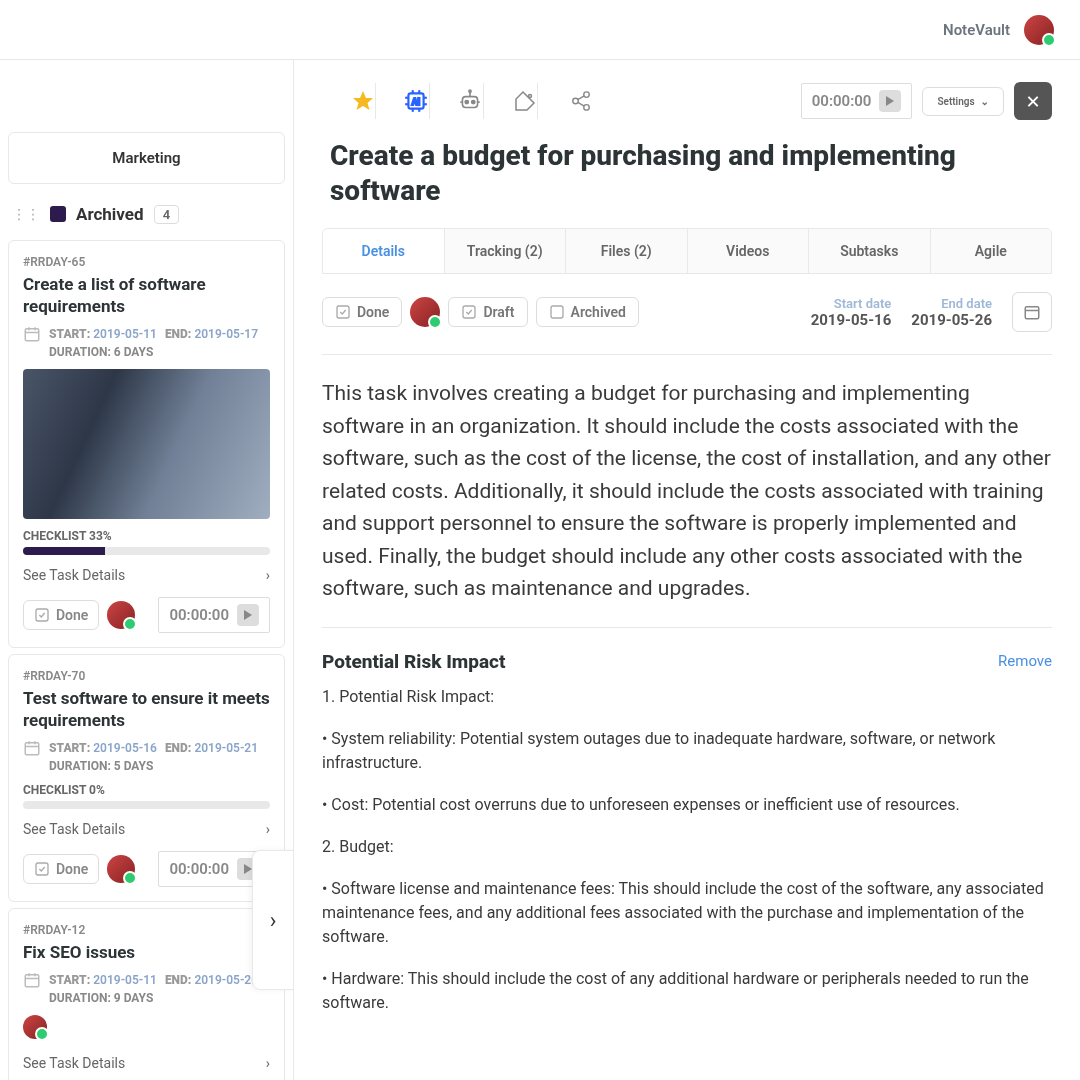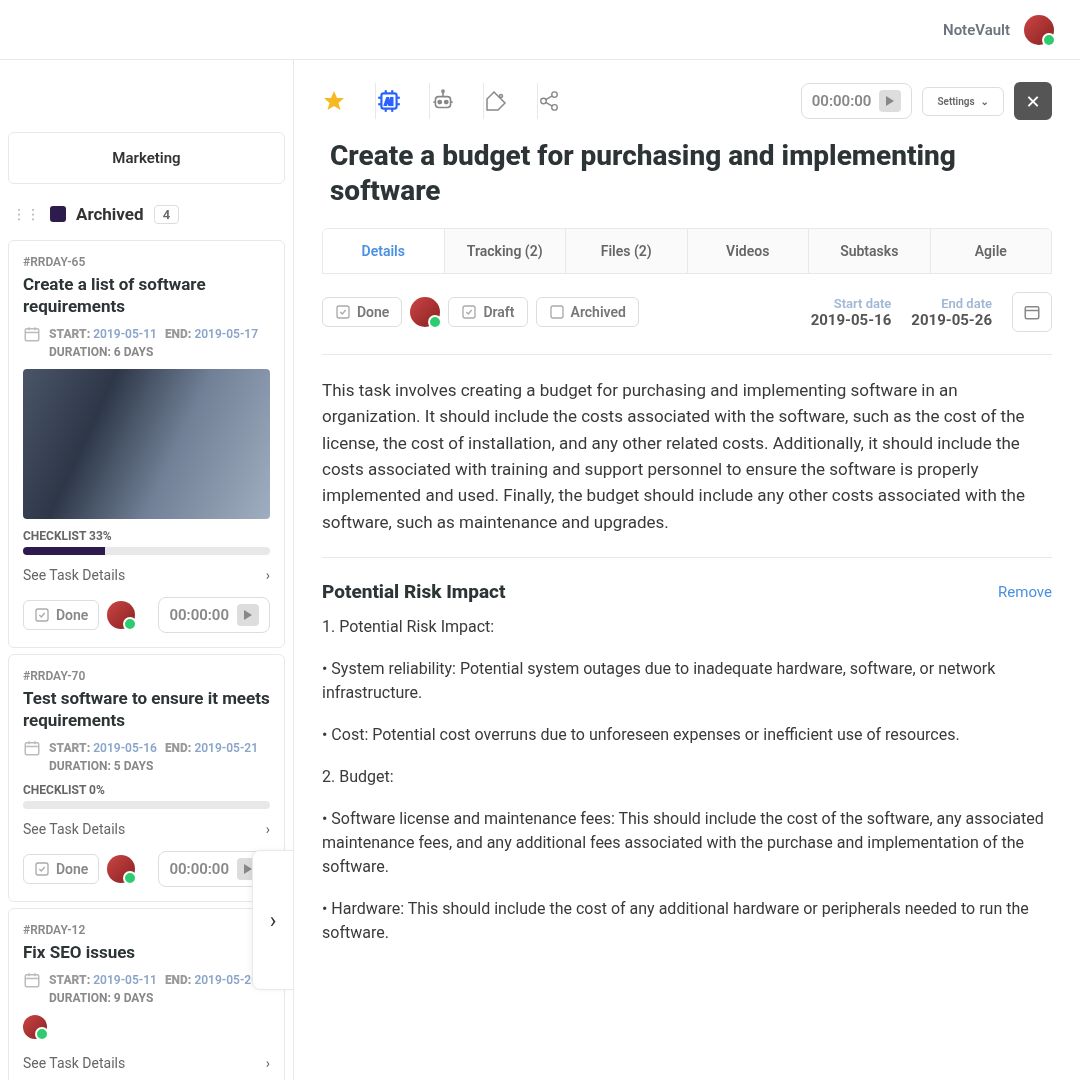--- a/index.html
+++ b/index.html
@@ -25,26 +25,26 @@
 .date-row span b { color: #999; }
 .date-val { color: #8aa5c9; font-weight: 600; }
 .duration { color: #888; font-size: 12px; font-weight: 700; margin-left: 26px; margin-top: 2px; }
 .card-image { width: 100%; height: 150px; background: linear-gradient(115deg, #4a5568 0%, #2d3748 30%, #718096 60%, #a0aec0 100%); border-radius: 4px; margin: 10px 0; }
 .checklist-label { font-size: 12px; font-weight: 700; color: #666; margin-top: 10px; }
 .progress { width: 100%; height: 8px; background: #e8e8e8; border-radius: 4px; margin-top: 4px; overflow: hidden; }
 .progress-fill { height: 100%; background: #2d1b4e; }
 .see-details { display: flex; justify-content: space-between; align-items: center; padding: 12px 0 4px 0; color: #666; font-size: 14px; cursor: pointer; }
 .card-footer { display: flex; justify-content: space-between; align-items: center; margin-top: 10px; gap: 8px; }
 .done-chip { display: flex; align-items: center; gap: 6px; border: 1px solid #ddd; border-radius: 6px; padding: 6px 10px; color: #888; font-weight: 600; font-size: 14px; }
-.timer-box { display: flex; align-items: center; gap: 8px; border: 1px solid #ddd; border-radius: 8px; padding: 6px 10px; color: #888; font-weight: 600; font-size: 15px; }
+.timer-box { display: flex; align-items: center; gap: 8px; border: 1px solid #ddd; border-radius: 2px; padding: 6px 10px; color: #888; font-weight: 600; font-size: 15px; }
 .play-btn { width: 22px; height: 22px; background: #ddd; border-radius: 4px; display: flex; align-items: center; justify-content: center; }
 .expand-handle { position: absolute; right: -1px; top: 790px; width: 42px; height: 140px; background: #fff; border: 1px solid #e8e8e8; border-radius: 8px 0 0 8px; display: flex; align-items: center; justify-content: center; font-size: 22px; box-shadow: -2px 0 6px rgba(0,0,0,0.05); }
 .toolbar { display: flex; align-items: center; justify-content: space-between; margin-bottom: 18px; }
 .toolbar-left { display: flex; align-items: center; gap: 0; }
-.tool-btn { width: 54px; height: 36px; display: flex; align-items: center; justify-content: flex-start; border-right: 1px solid #e8e8e8; font-size: 22px; }
+.tool-btn { width: 54px; height: 36px; display: flex; align-items: center; justify-content: flex-end; border-right: 1px solid #e8e8e8; font-size: 22px; }
 .tool-btn:last-child { border-right: none; }
 .toolbar-right { display: flex; align-items: center; gap: 10px; }
 .settings-btn { border: 1px solid #ddd; border-radius: 6px; padding: 8px 14px; color: #666; font-weight: 600; font-size: 10px; display: flex; align-items: center; gap: 6px; }
 .close-btn { width: 38px; height: 38px; background: #555; color: #fff; border-radius: 6px; display: flex; align-items: center; justify-content: center; font-size: 18px; }
 .meta-row { display: flex; justify-content: space-between; align-items: flex-start; margin-bottom: 14px; }
 .task-id-line { color: #2d3436; font-size: 15px; font-weight: 700; }
 .task-age { color: #888; font-weight: 500; }
 .created-by { color: #888; font-size: 14px; margin-top: 2px; }
 .created-by a { color: #888; text-decoration: none; }
 .modal-mode { display: flex; align-items: center; gap: 8px; color: #555; font-size: 15px; }
@@ -56,21 +56,21 @@
 .tab.active { color: #4a90e2; background: #fff; }
 .tab:not(.active) { background: #fafafa; }
 .detail-actions { display: flex; justify-content: space-between; align-items: center; padding: 18px 0 0 0; }
 .detail-actions-left { display: flex; gap: 8px; align-items: center; }
 .chip { display: flex; align-items: center; gap: 6px; border: 1px solid #ddd; border-radius: 6px; padding: 6px 12px; color: #777; font-weight: 600; font-size: 14px; }
 .date-block { text-align: right; }
 .date-block .lbl { color: #9fb8d6; font-size: 13px; font-weight: 600; }
 .date-block .val { color: #555; font-size: 15px; font-weight: 700; }
 .cal-btn { width: 40px; height: 40px; border: 1px solid #ddd; border-radius: 6px; display: flex; align-items: center; justify-content: center; color: #888; }
 .divider { border: none; border-top: 1px solid #e8e8e8; margin: 22px 0; }
-.description { font-size: 17px; line-height: 1.55; color: #3a3a3a; }
+.description { font-size: 21px; line-height: 1.55; color: #3a3a3a; }
 .risk-header { display: flex; justify-content: space-between; align-items: center; margin-bottom: 12px; }
 .risk-title { font-size: 19px; font-weight: 800; color: #2d3436; }
 .remove-link { color: #4a90e2; font-size: 15px; cursor: pointer; }
 .risk-body p { font-size: 16px; line-height: 1.5; color: #3a3a3a; margin-bottom: 18px; }
 svg { display: block; }
 </style>
 </head>
 <body>
 
 <div class="header">

